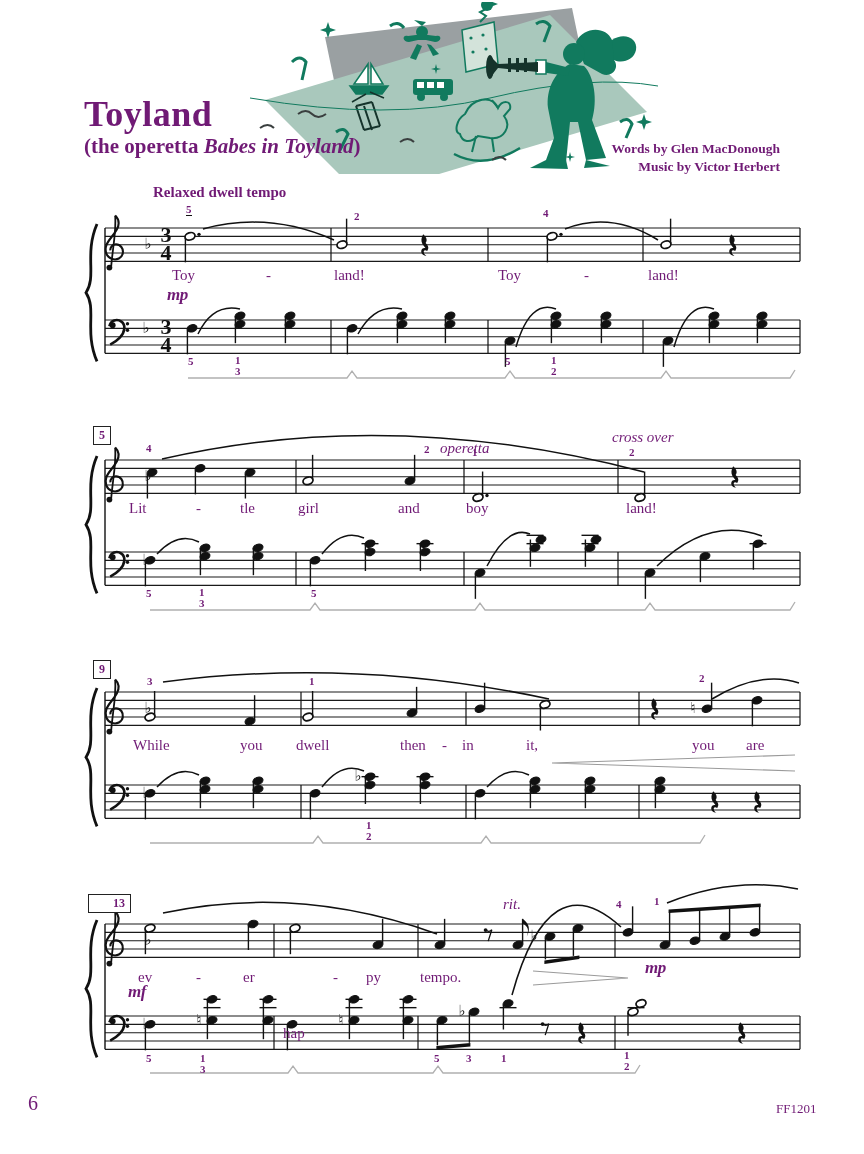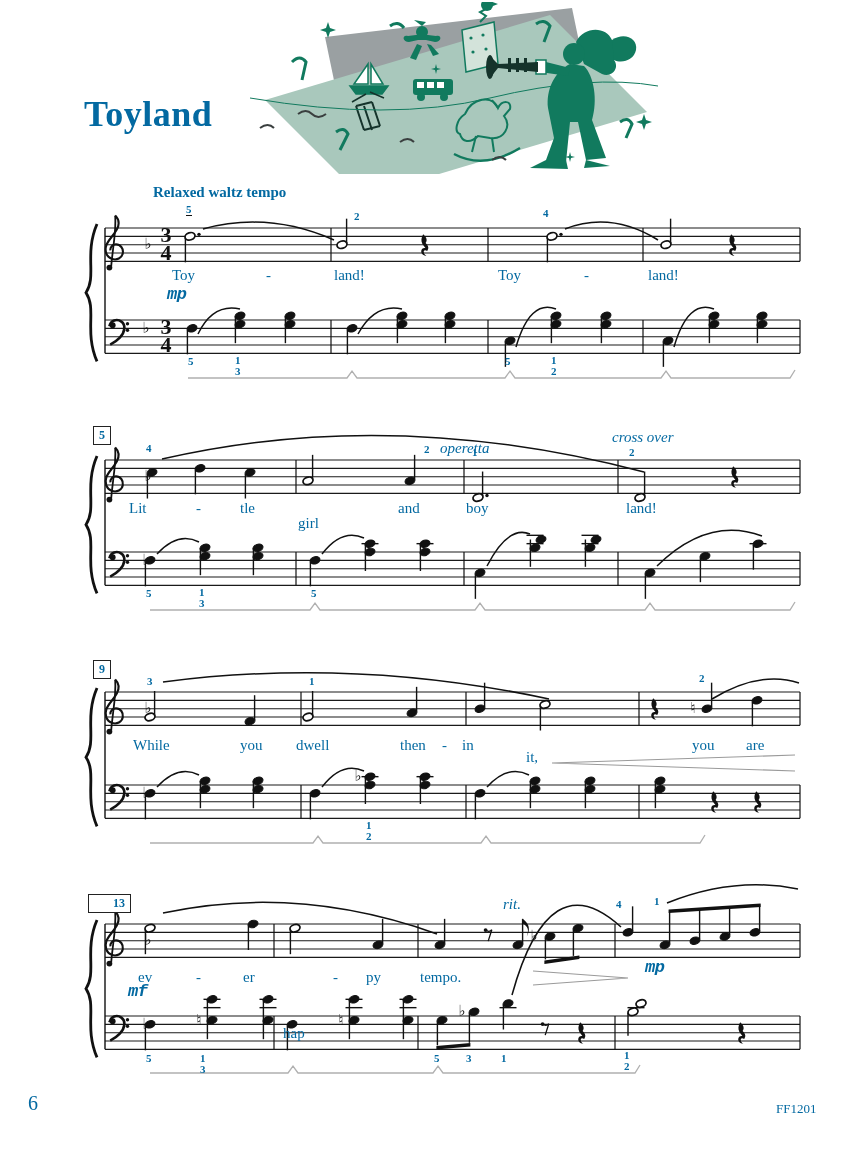--- a/index.html
+++ b/index.html
@@ -1,30 +1,30 @@
 <!DOCTYPE html>
 <html style="--green: #117a5e; --sage: #a9c8bc; --pale: #d3e3da; --shadow: #9aa0a2;"><head>
 <meta charset="utf-8">
 <style>
   html,body{margin:0;padding:0;background:#fff;}
   #page{position:relative;width:864px;height:1154px;background:#fff;overflow:hidden;
-        font-family:"Liberation Serif", serif;color:#0369a1;}
+        font-family:"Liberation Serif", serif;color:#701a75;}
   .abs{position:absolute;}
   #title{left:84px;top:93px;font-size:36px;font-weight:bold;letter-spacing:.5px;}
   #subtitle{left:84px;top:134px;font-size:21px;font-weight:bold;}
   #subtitle .it{font-style:italic;}
   #credits{right:84px;top:140px;text-align:right;font-size:13.5px;font-weight:bold;line-height:18px;}
   #tempo{left:153px;top:184px;font-size:15px;font-weight:bold;}
   #footer-page{left:28px;top:1092px;font-size:20px;}
   #footer-cat{left:776px;top:1101px;font-size:13px;text-align:right;}
   .lyr{position:absolute;font-size:15px;white-space:nowrap;}
   .fin{position:absolute;font-size:11px;font-weight:bold;}
   .finu{position:absolute;font-size:11px;font-weight:bold;border-bottom:1.2px solid #111;padding-bottom:0px;}
   .fins{position:absolute;font-size:11px;font-weight:bold;white-space:pre-line;line-height:11px;text-align:center;}
-  .dyn{position:absolute;font-size:17px;font-weight:bold;font-style:italic;letter-spacing:-.5px;font-family:Liberation Mono, monospace;}
+  .dyn{position:absolute;font-size:17px;font-weight:bold;font-style:italic;letter-spacing:-.5px;}
   .ann{position:absolute;font-size:15px;font-style:italic;white-space:nowrap;}
   .box{position:absolute;font-size:12px;font-weight:bold;border:1.3px solid #222;padding:1px 5px;background:#fff;}
   #notation{position:absolute;left:0;top:0;}
   #illo{position:absolute;left:240px;top:2px;}
 </style>
 </head>
 <body>
 
 <div id="page">
 
@@ -113,21 +113,26 @@
     <g stroke="#3a3f3f" stroke-width="2" fill="none">
       <path d="M58,112 Q66,106 72,112 Q78,118 86,112"></path>
       <path d="M160,140 Q168,134 174,140"></path>
       <path d="M252,158 Q260,152 266,158"></path>
       <path d="M20,126 Q28,120 34,126"></path>
     </g>
     <path d="M10,96 Q150,120 250,96 T418,84" stroke="var(--green)" stroke-width="1" fill="none"></path>
   </svg>
 
   <div class="abs" id="title">Toyland</div>
-  <div class="abs" id="tempo">Relaxed waltz tempo</div>
+  <div class="abs" id="subtitle"><span>(the operetta </span><span class="it">Babes in Toyland</span><span>)</span></div>
+  <div class="abs" id="credits">
+    <div>Words by Glen MacDonough</div>
+    <div>Music by Victor Herbert</div>
+  </div>
+  <div class="abs" id="tempo">Relaxed dwell tempo</div>
 
   <svg id="notation" width="864" height="1154">
       <line x1="105" y1="228" x2="800" y2="228" stroke="#1a1a1a" stroke-width="1.1"></line>
       <line x1="105" y1="236.34" x2="800" y2="236.34" stroke="#1a1a1a" stroke-width="1.1"></line>
       <line x1="105" y1="244.68" x2="800" y2="244.68" stroke="#1a1a1a" stroke-width="1.1"></line>
       <line x1="105" y1="253.02" x2="800" y2="253.02" stroke="#1a1a1a" stroke-width="1.1"></line>
       <line x1="105" y1="261.36" x2="800" y2="261.36" stroke="#1a1a1a" stroke-width="1.1"></line>
       <line x1="105" y1="320" x2="800" y2="320" stroke="#1a1a1a" stroke-width="1.1"></line>
       <line x1="105" y1="328.34" x2="800" y2="328.34" stroke="#1a1a1a" stroke-width="1.1"></line>
       <line x1="105" y1="336.68" x2="800" y2="336.68" stroke="#1a1a1a" stroke-width="1.1"></line>
@@ -512,39 +517,39 @@
       <div class="box" style="left: 93px; top: 426px;">5</div>
       <div class="fin" style="left: 146px; top: 442px;">4</div>
       <div class="fin" style="left: 424px; top: 443px;">2</div>
       <div class="ann" style="left: 440px; top: 440px;">operetta</div>
       <div class="fin" style="left: 472px; top: 446px;">1</div>
       <div class="ann" style="left: 612px; top: 429px;">cross over</div>
       <div class="fin" style="left: 629px; top: 446px;">2</div>
       <div class="lyr" style="left: 129px; top: 500px;">Lit</div>
       <div class="lyr" style="left: 196px; top: 500px;">-</div>
       <div class="lyr" style="left: 240px; top: 500px;">tle</div>
-      <div class="lyr" style="left: 298px; top: 500px; margin-top: 15px;">girl</div>
+      <div class="lyr" style="left: 298px; top: 500px;">girl</div>
       <div class="lyr" style="left: 398px; top: 500px;">and</div>
       <div class="lyr" style="left: 466px; top: 500px;">boy</div>
       <div class="lyr" style="left: 626px; top: 500px;">land!</div>
       <div class="fin" style="left: 146px; top: 587px;">5</div>
       <div class="fins" style="left: 199px; top: 587px;">1
 3</div>
       <div class="fin" style="left: 311px; top: 587px;">5</div>
       <div class="box" style="left: 93px; top: 660px;">9</div>
       <div class="fin" style="left: 147px; top: 675px;">3</div>
       <div class="fin" style="left: 309px; top: 675px;">1</div>
       <div class="fin" style="left: 699px; top: 672px;">2</div>
       <div class="lyr" style="left: 133px; top: 737px;">While</div>
       <div class="lyr" style="left: 240px; top: 737px;">you</div>
       <div class="lyr" style="left: 296px; top: 737px;">dwell</div>
       <div class="lyr" style="left: 400px; top: 737px;">then</div>
       <div class="lyr" style="left: 442px; top: 737px;">-</div>
       <div class="lyr" style="left: 462px; top: 737px; text-align: right;">in</div>
-      <div class="lyr" style="left: 526px; top: 737px; margin-top: 12px;">it,</div>
+      <div class="lyr" style="left: 526px; top: 737px;">it,</div>
       <div class="lyr" style="left: 692px; top: 737px;">you</div>
       <div class="lyr" style="left: 746px; top: 737px;">are</div>
       <div class="fins" style="left: 366px; top: 820px;">1
 2</div>
       <div class="box" style="left: 88px; top: 894px; padding-left: 24px;">13</div>
       <div class="ann" style="left: 503px; top: 896px;">rit.</div>
       <div class="fin" style="left: 616px; top: 898px;">4</div>
       <div class="fin" style="left: 654px; top: 895px;">1</div>
       <div class="dyn" style="left: 645px; top: 958px;">mp</div>
       <div class="dyn" style="left: 128px; top: 982px;">mf</div>

